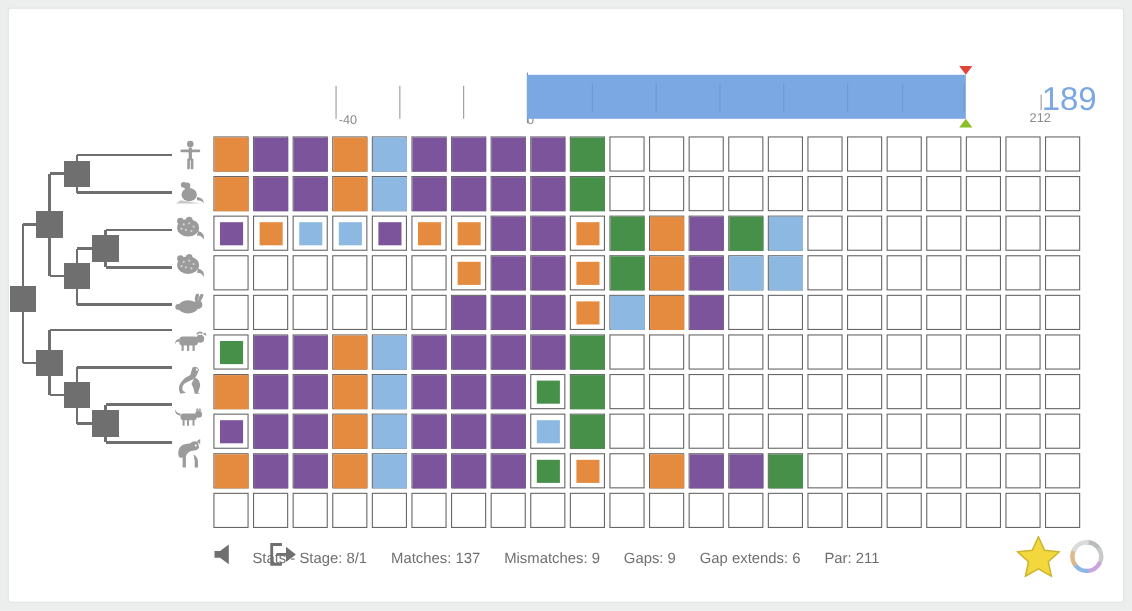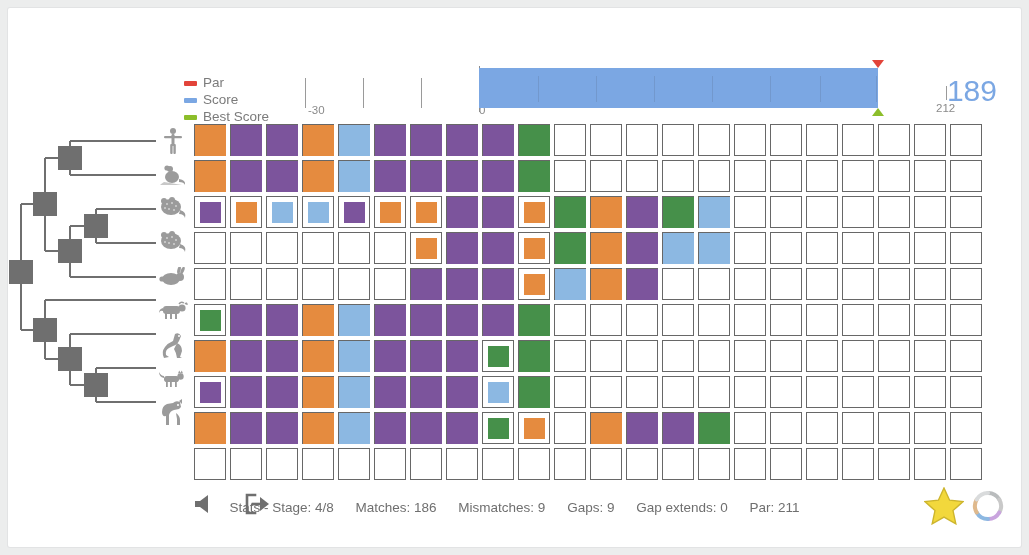--- a/index.html
+++ b/index.html
@@ -186,41 +186,27 @@
   .stats span { margin: 0 9px; white-space: nowrap; }
 </style>
 </head>
 <body>
 
 <div id="app">
   <div id="board">
 
     <div id="meter">
 
-      <div class="legend">
-        <div class="legend-row">
-          <span class="legend-swatch" style="background:#e2443a"></span>
-          <span class="legend-label">Par</span>
-        </div>
-        <div class="legend-row">
-          <span class="legend-swatch" style="background:#7ba7e3"></span>
-          <span class="legend-label">Score</span>
-        </div>
-        <div class="legend-row">
-          <span class="legend-swatch" style="background:#8cbe2a"></span>
-          <span class="legend-label">Best Score</span>
-        </div>
-      </div>
 
       <div class="ticks" id="meter-ticks">
           <div class="tick major" style="left: 297px; top: 70px; height: 30px;"></div>
           <div class="tick major" style="left: 355px; top: 70px; height: 30px;"></div>
           <div class="tick major" style="left: 413px; top: 70px; height: 30px;"></div>
           <div class="tick major" style="left: 938px; top: 78px; height: 14px;"></div>
-          <div class="tick-label" style="left: 300px; top: 96px;">-30</div>
+          <div class="tick-label" style="left: 300px; top: 96px;">-40</div>
           <div class="tick-label" style="left: 471px; top: 96px;">0</div>
           <div class="tick-label" style="left: 928px; top: 94px;">212</div>
           <div class="zero-rule" style="left: 471px; top: 58px; height: 46px;"></div>
         </div>
 
       <div class="score-bar" id="score-bar" style="left: 471px; top: 60px; width: 399px; height: 40px; background: rgb(123, 167, 227);">
           <div class="inner-tick" style="left: 59px; top: 8px; height: 26px;"></div>
           <div class="inner-tick" style="left: 117px; top: 8px; height: 26px;"></div>
           <div class="inner-tick" style="left: 175px; top: 8px; height: 26px;"></div>
           <div class="inner-tick" style="left: 233px; top: 8px; height: 26px;"></div>
@@ -821,25 +807,25 @@
         <svg width="26" height="24" viewBox="0 0 26 24" fill="none" stroke="#6f6f6f" stroke-width="2.6">
           <path d="M13 3 L5 3 L5 21 L13 21" stroke-linecap="square"></path>
           <path d="M11 12 L21 12" stroke-linecap="square"></path>
         </svg>
         <svg width="12" height="16" viewBox="0 0 12 16" fill="#6f6f6f" style="position:absolute; left:20px; top:6px;">
             <path d="M0 1 L9 8 L0 15 Z"></path>
           </svg>
       </div>
 
       <div class="stats">
-        <span>Stats - Stage: 4/8</span>
-        <span>Matches: 186</span>
+        <span>Stats - Stage: 8/1</span>
+        <span>Matches: 137</span>
         <span>Mismatches: 9</span>
         <span>Gaps: 9</span>
-        <span>Gap extends: 0</span>
+        <span>Gap extends: 6</span>
         <span>Par: 211</span>
       </div>
 
       <div class="footer-icon" style="left:916px; top:8px; width:40px; height:40px;">
         <svg width="40" height="38" viewBox="0 0 40 38">
           <path d="M20 1 L25.6 13.2 L39 14.6 L29 23.6 L31.8 36.8 L20 30.1 L8.2 36.8 L11 23.6 L1 14.6 L14.4 13.2 Z" fill="#f2d83c" stroke="#cdb52d" stroke-width="1.4"></path>
         </svg>
       </div>
       <div class="footer-icon" style="left:962px; top:10px; width:36px; height:36px;">
         <svg width="34" height="34" viewBox="0 0 34 34" fill="none" stroke-width="4">

